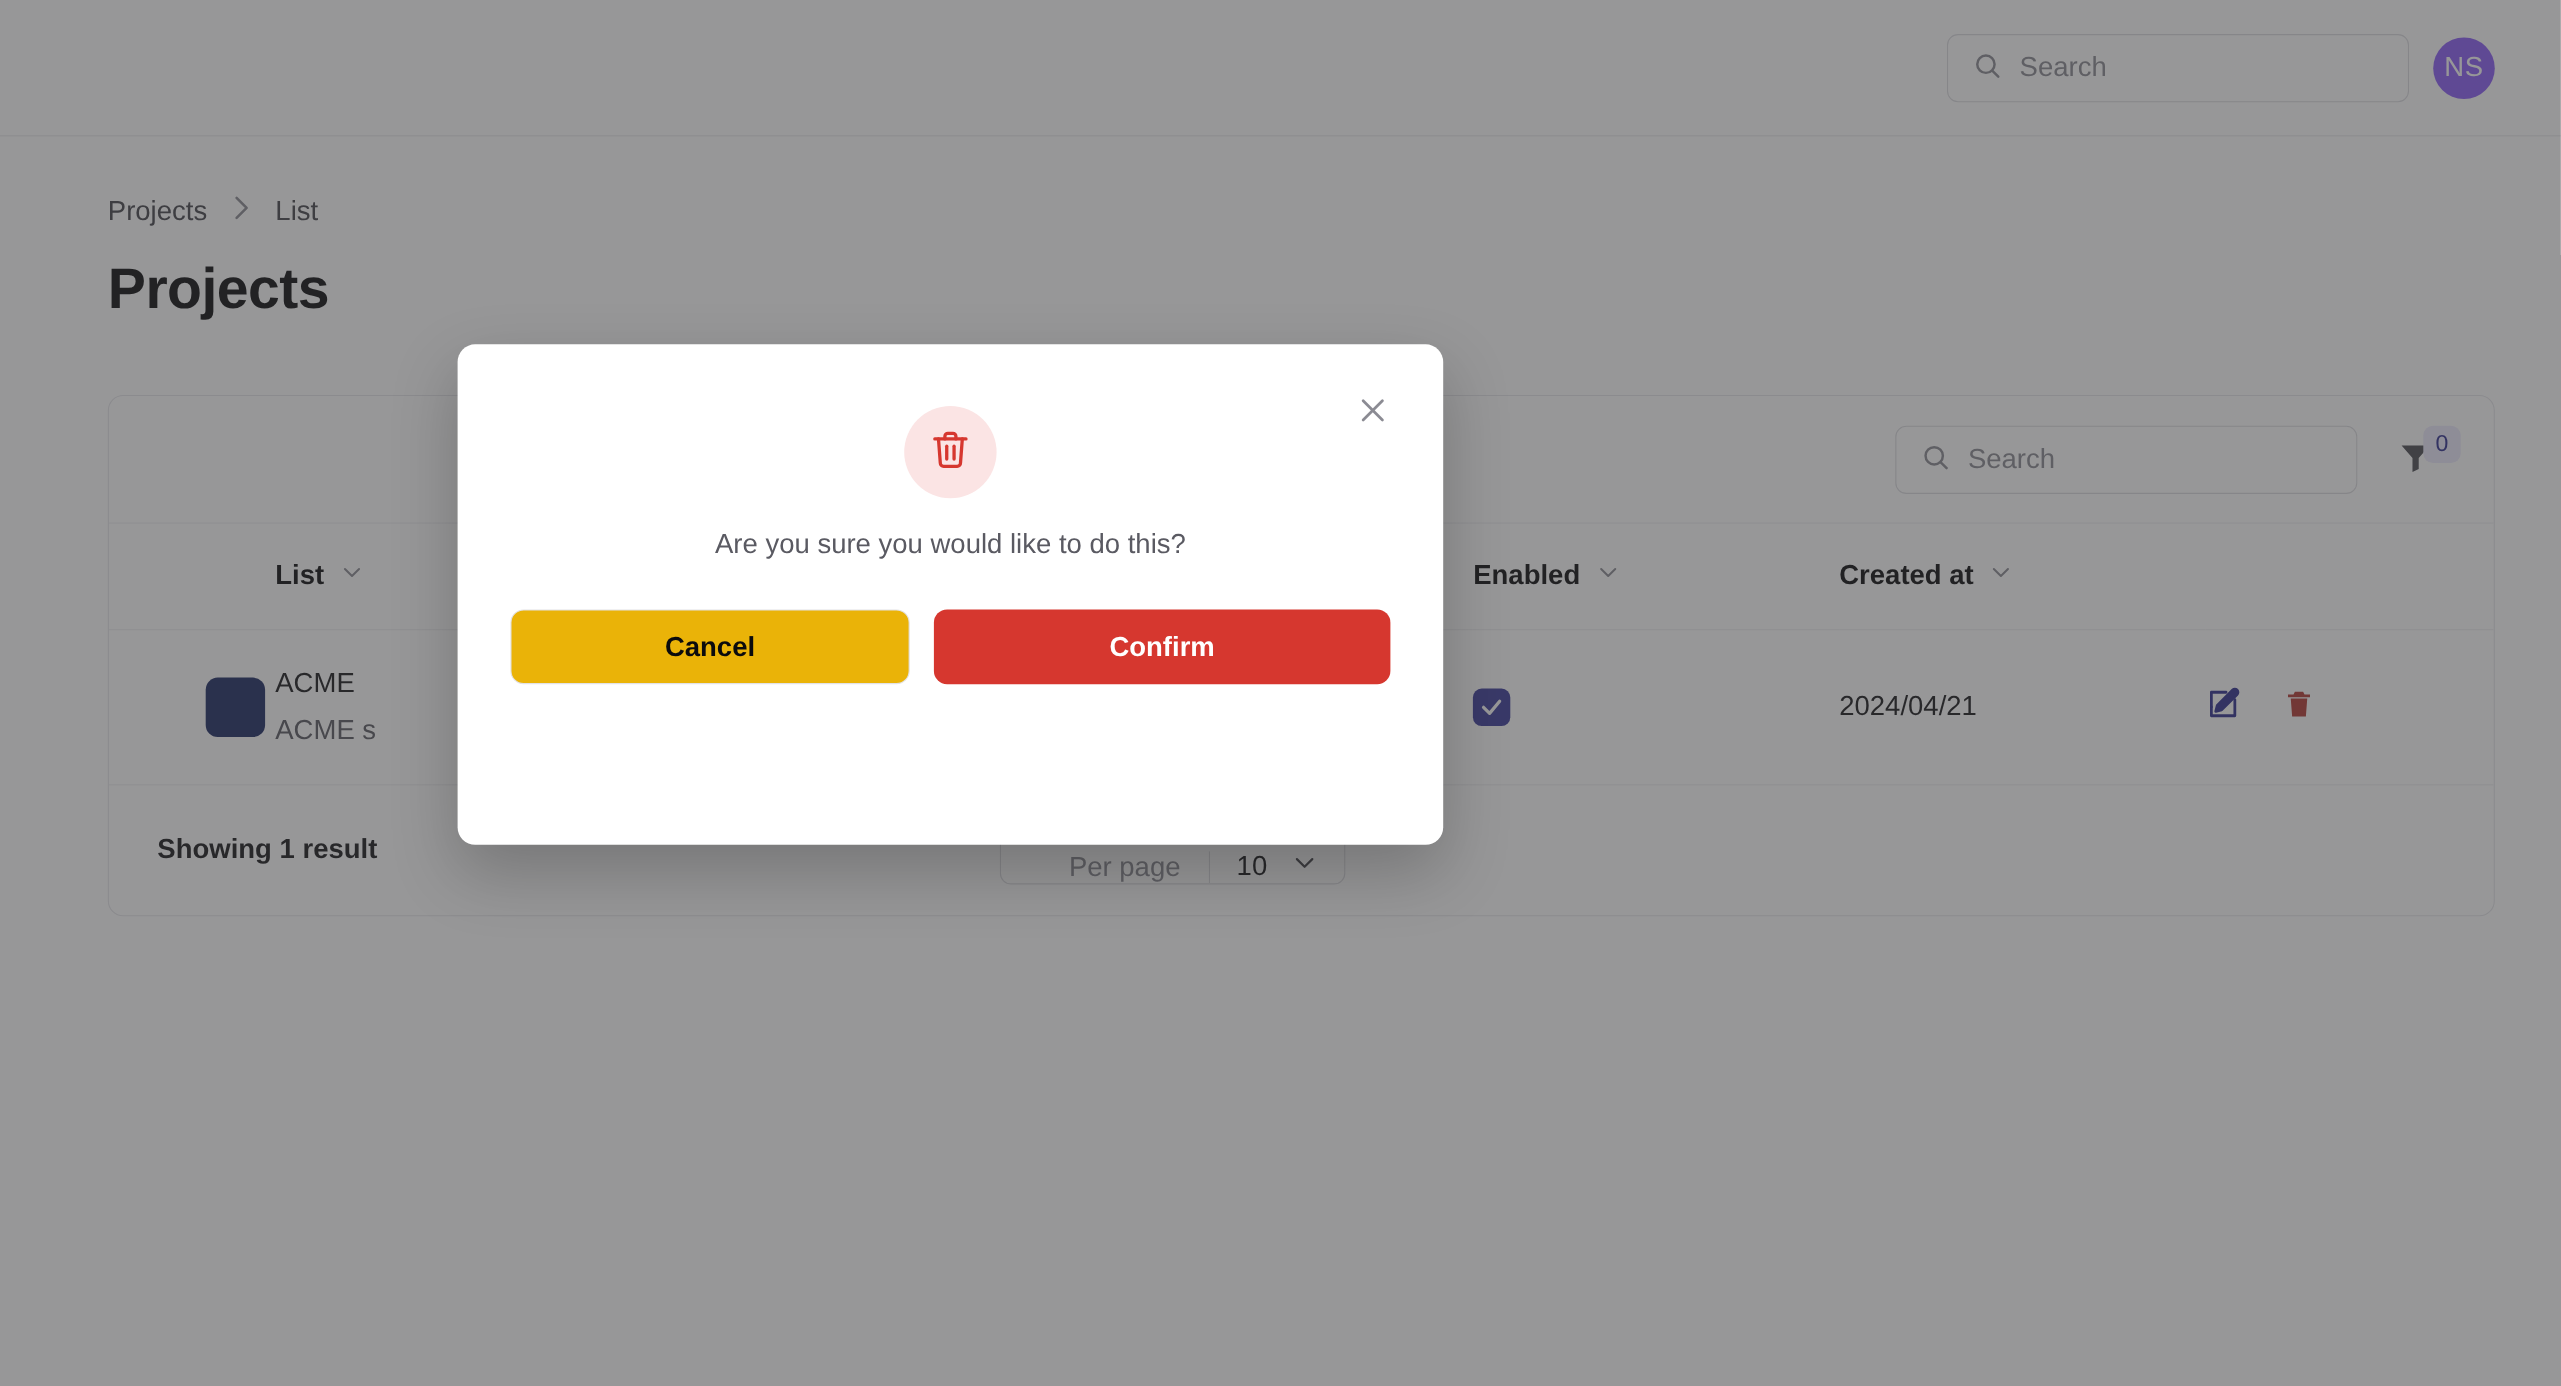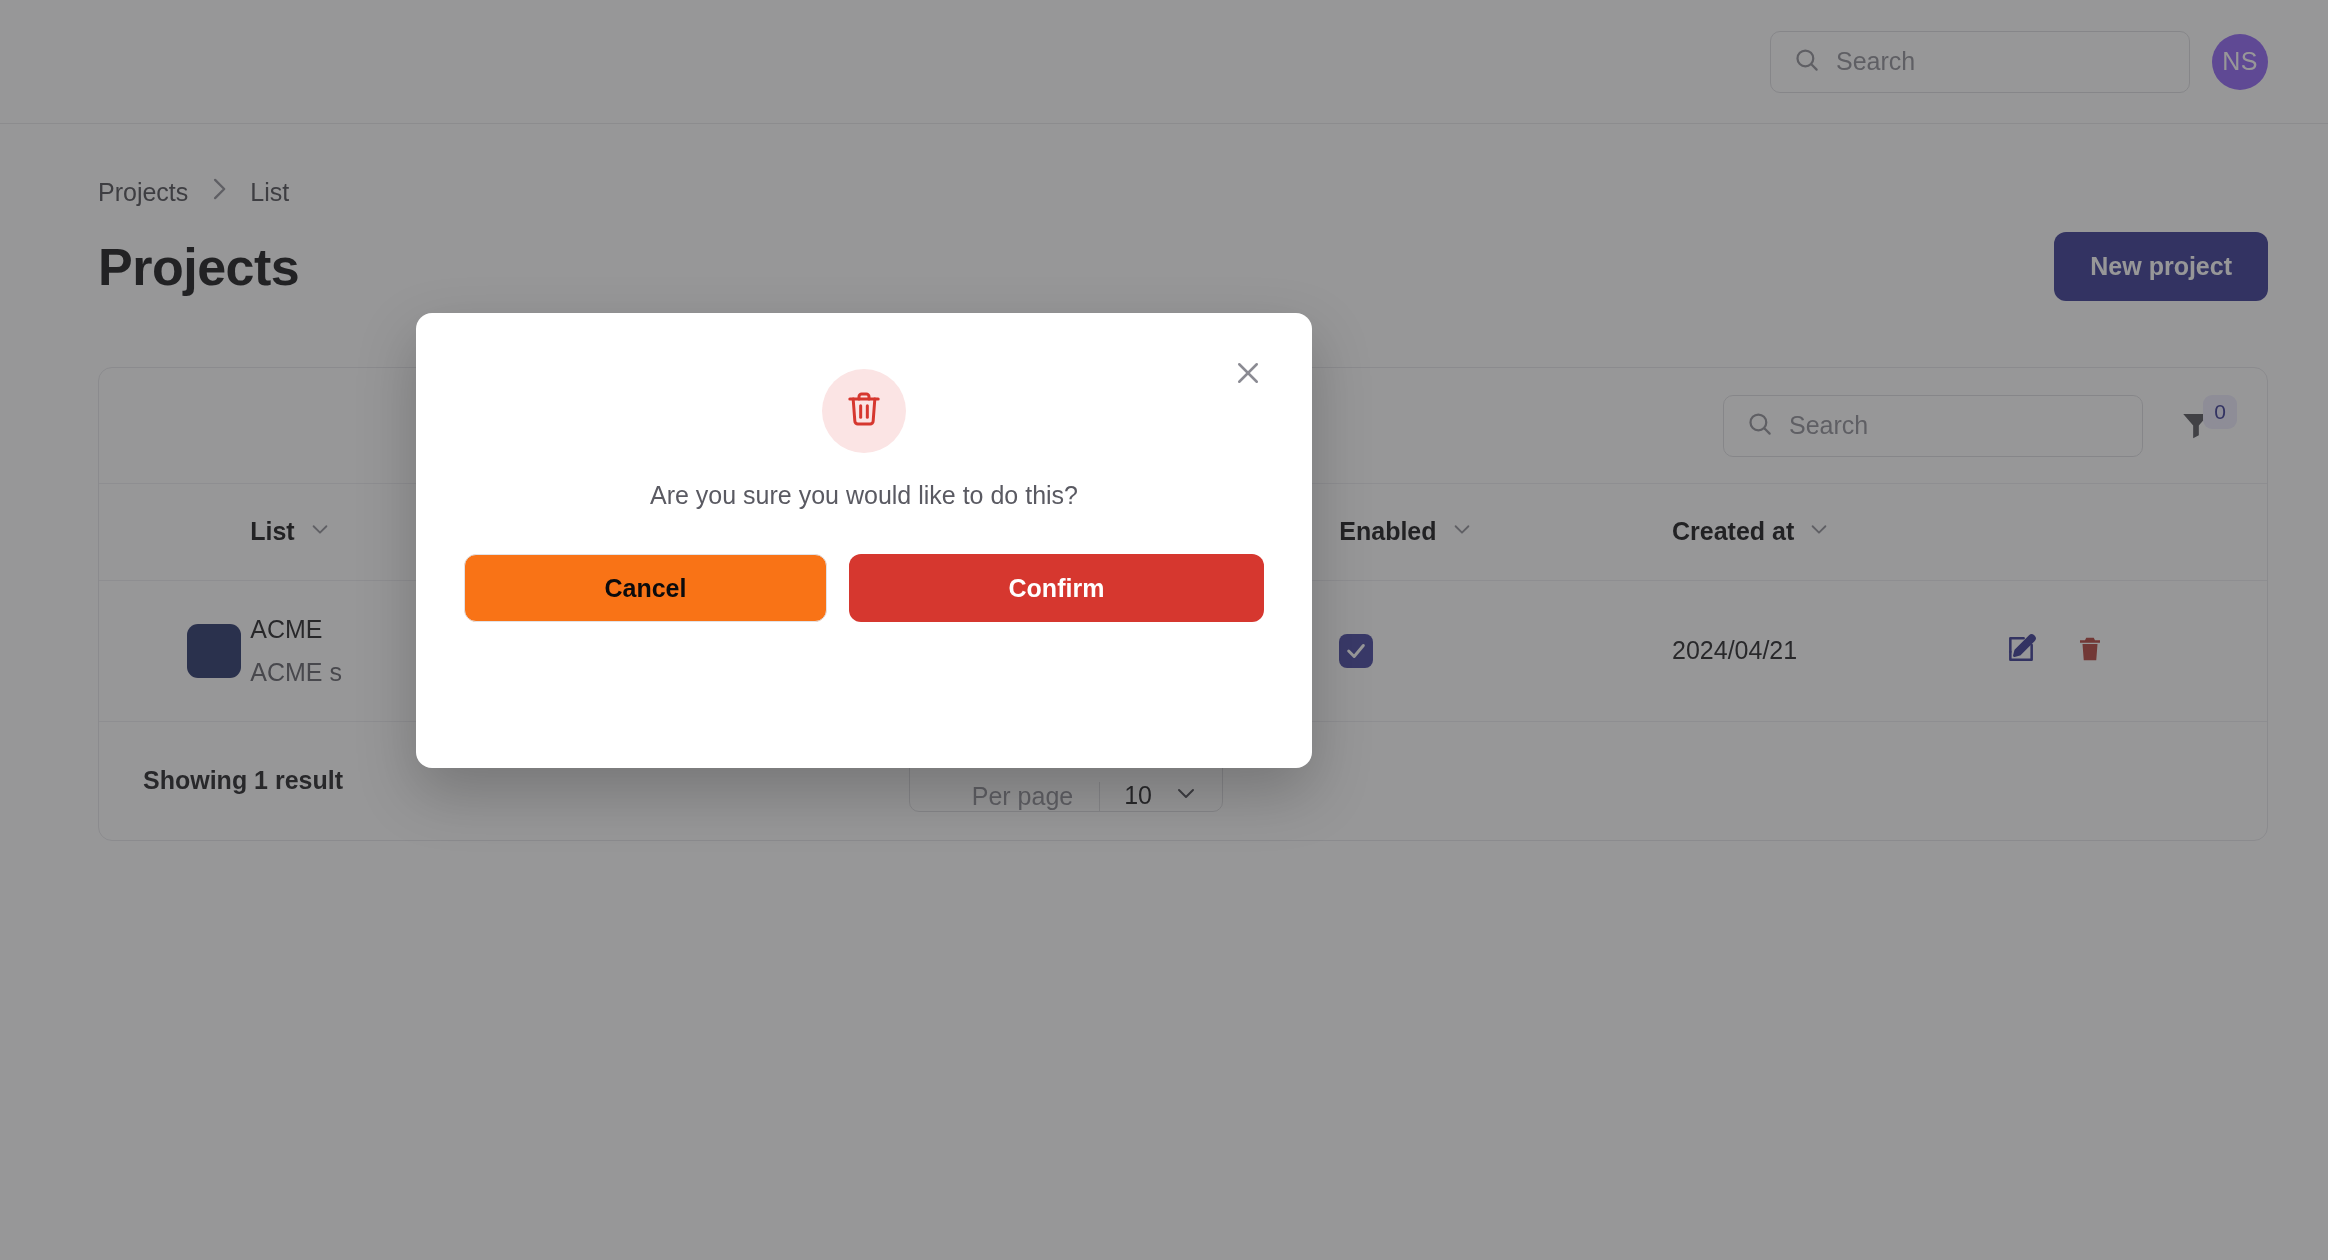--- a/index.html
+++ b/index.html
@@ -169,21 +169,21 @@
     display: flex; align-items: center; justify-content: center;
   }
   .modal-title { font-size: 33px; font-weight: 700; color: #0b0b0d; margin-top: 42px; }
   .modal-sub { font-size: 25px; color: #5a5a62; margin-top: 28px; }
   .modal-actions {
     display: flex; gap: 22px; padding: 0 48px;
     margin-top: 44px;
   }
   .btn-cancel {
     flex: 1; height: 68px; border-radius: 12px;
-    border: 1px solid #e2e2e6; background: #f97316;
+    border: 1px solid #e2e2e6; background: #eab308;
     font-size: 25px; font-weight: 700; color: #0b0b0d;
     font-family: inherit;
   }
   .btn-confirm {
     flex: 1.15; height: 68px; border-radius: 12px;
     border: none; background: #d6372f; color: #fff;
     font-size: 25px; font-weight: 700;
     font-family: inherit;
   }
 </style>
@@ -214,21 +214,20 @@
       <span class="bc-sep">
         <svg width="18" height="26" viewBox="0 0 12 20" fill="none" stroke="#8b8b93" stroke-width="1.8" stroke-linecap="round" stroke-linejoin="round">
             <polyline points="3,3 10,10 3,17"></polyline>
           </svg>
       </span>
       <span>List</span>
     </div>
 
     <div class="title-row">
       <div class="page-title">Projects</div>
-      <button class="btn-primary">New project</button>
     </div>
 
     <div class="card">
 
       <div class="card-toolbar">
         <div class="card-search">
           <span>
             <svg width="27" height="27" viewBox="0 0 24 24" fill="none" stroke="#8b8b93" stroke-width="2" stroke-linecap="round">
                 <circle cx="11" cy="11" r="7"></circle>
                 <line x1="16.5" y1="16.5" x2="21" y2="21"></line>

